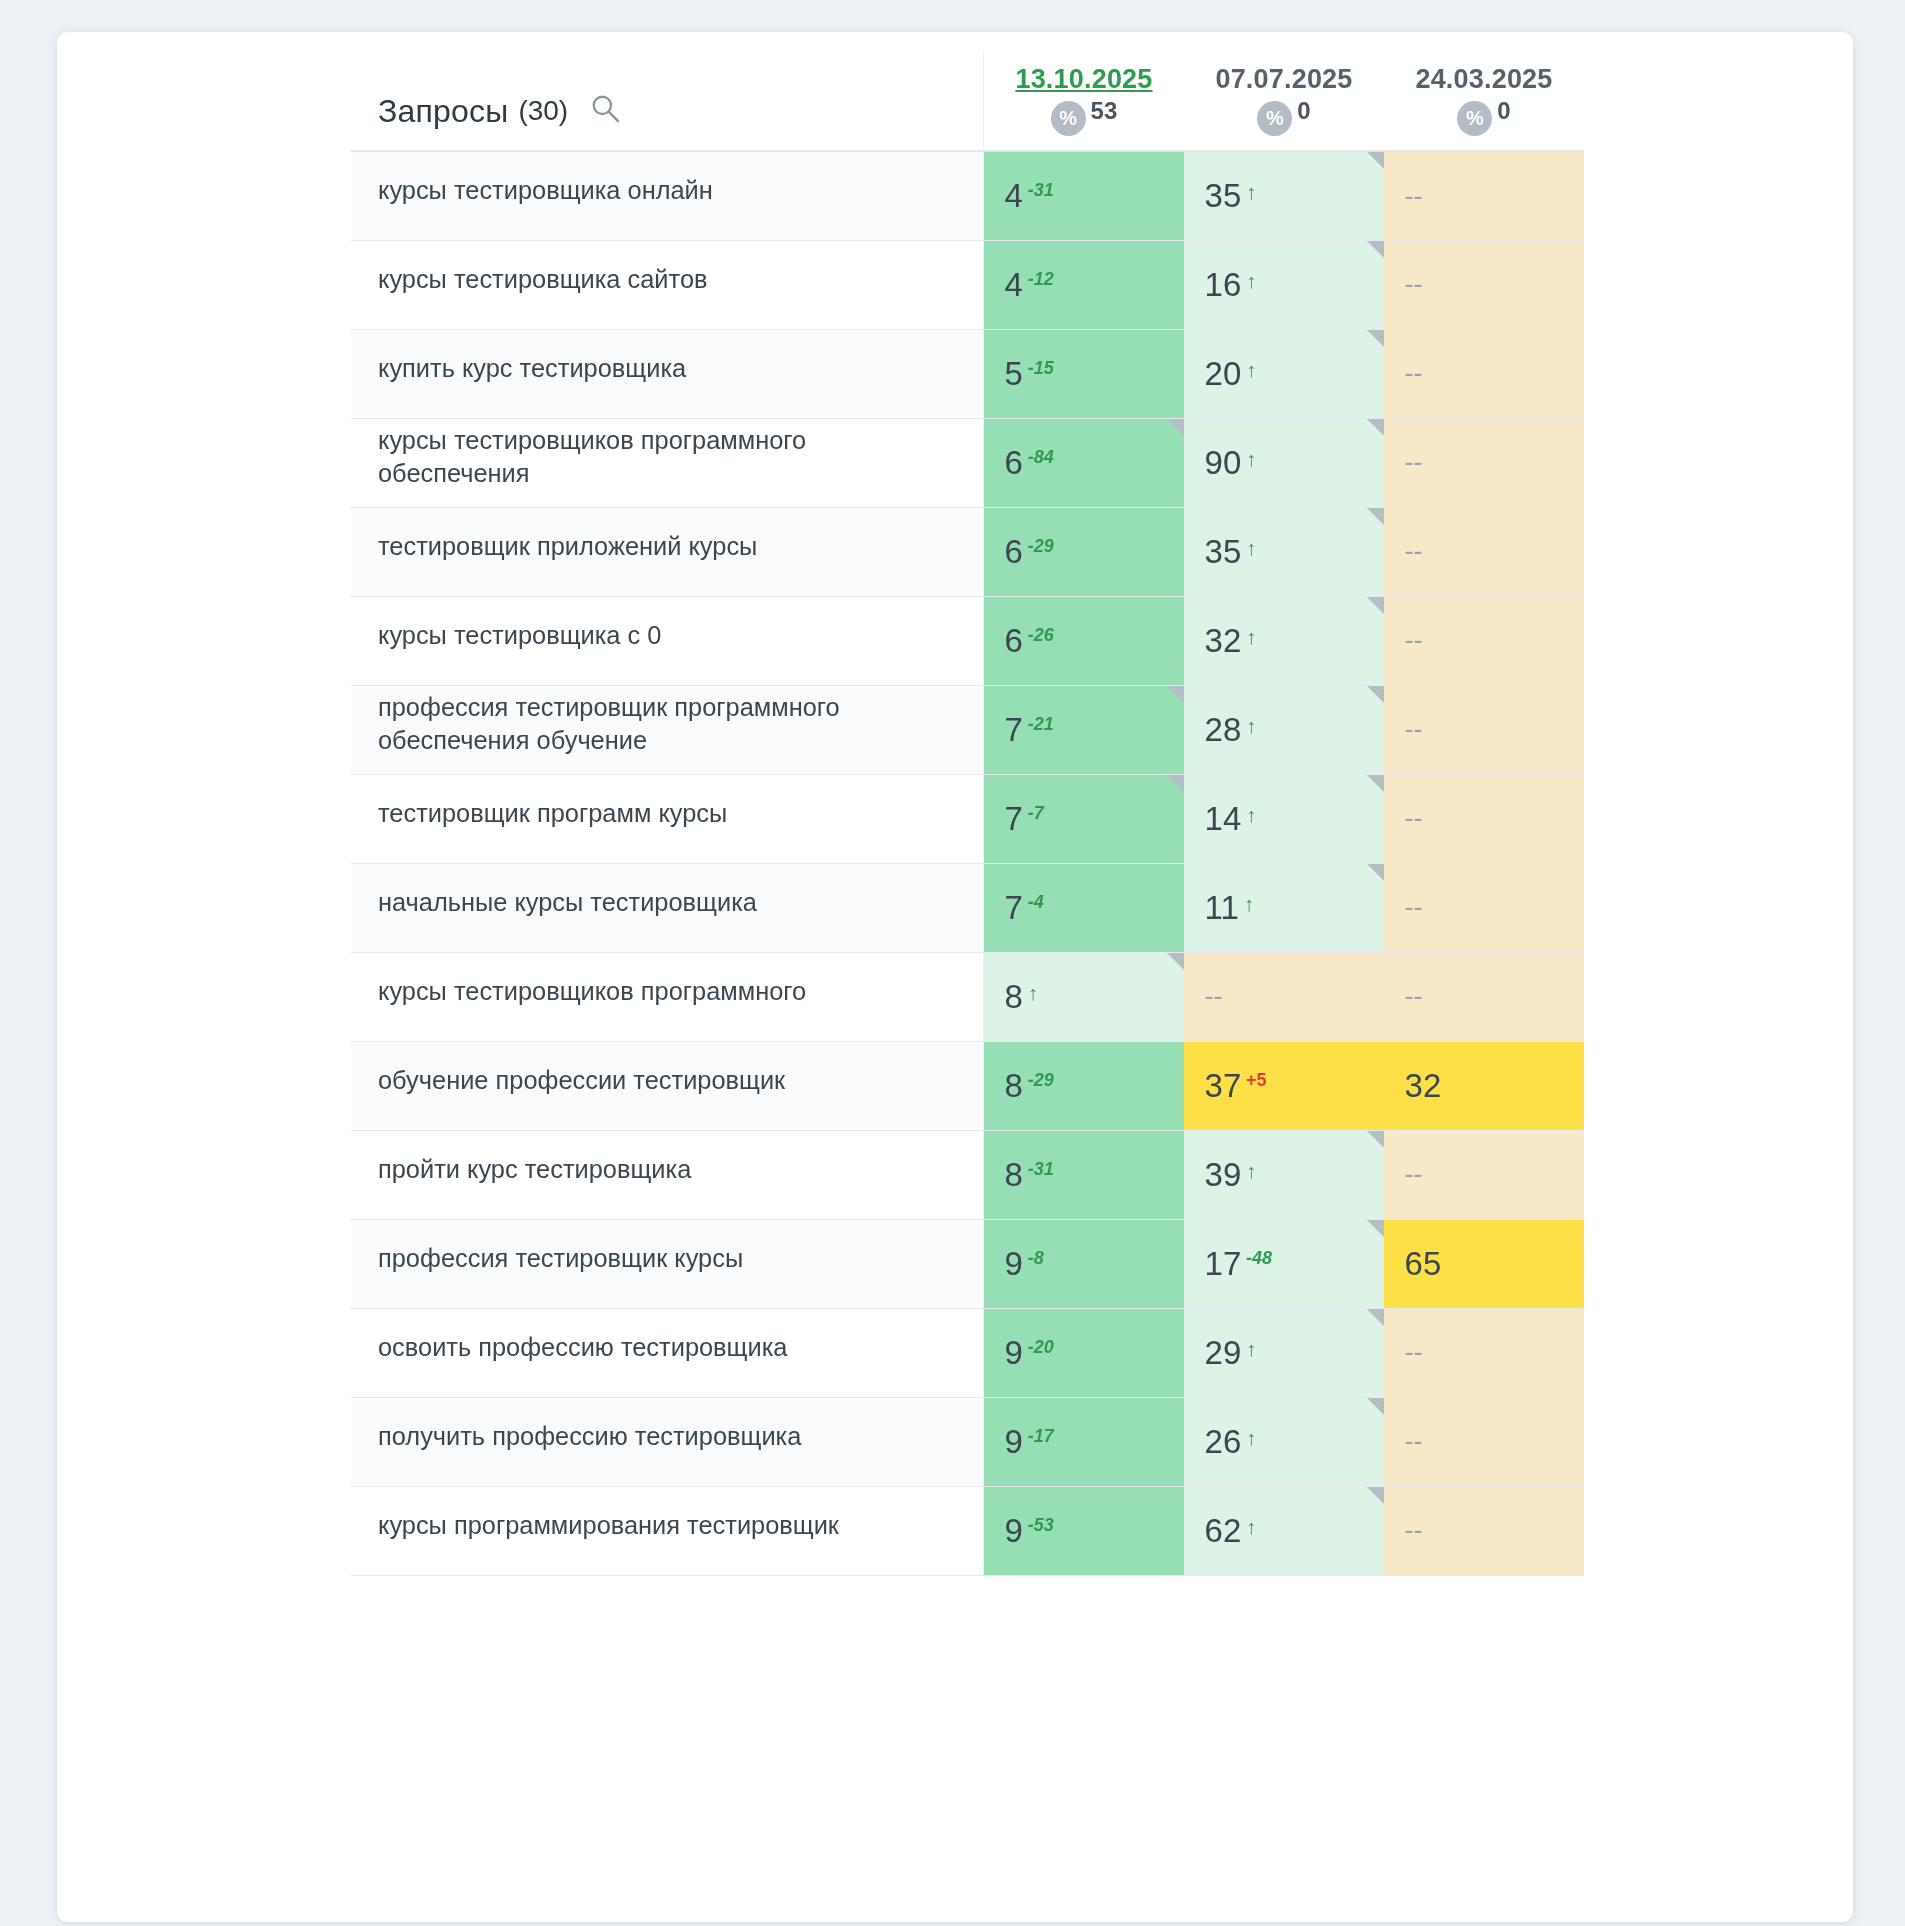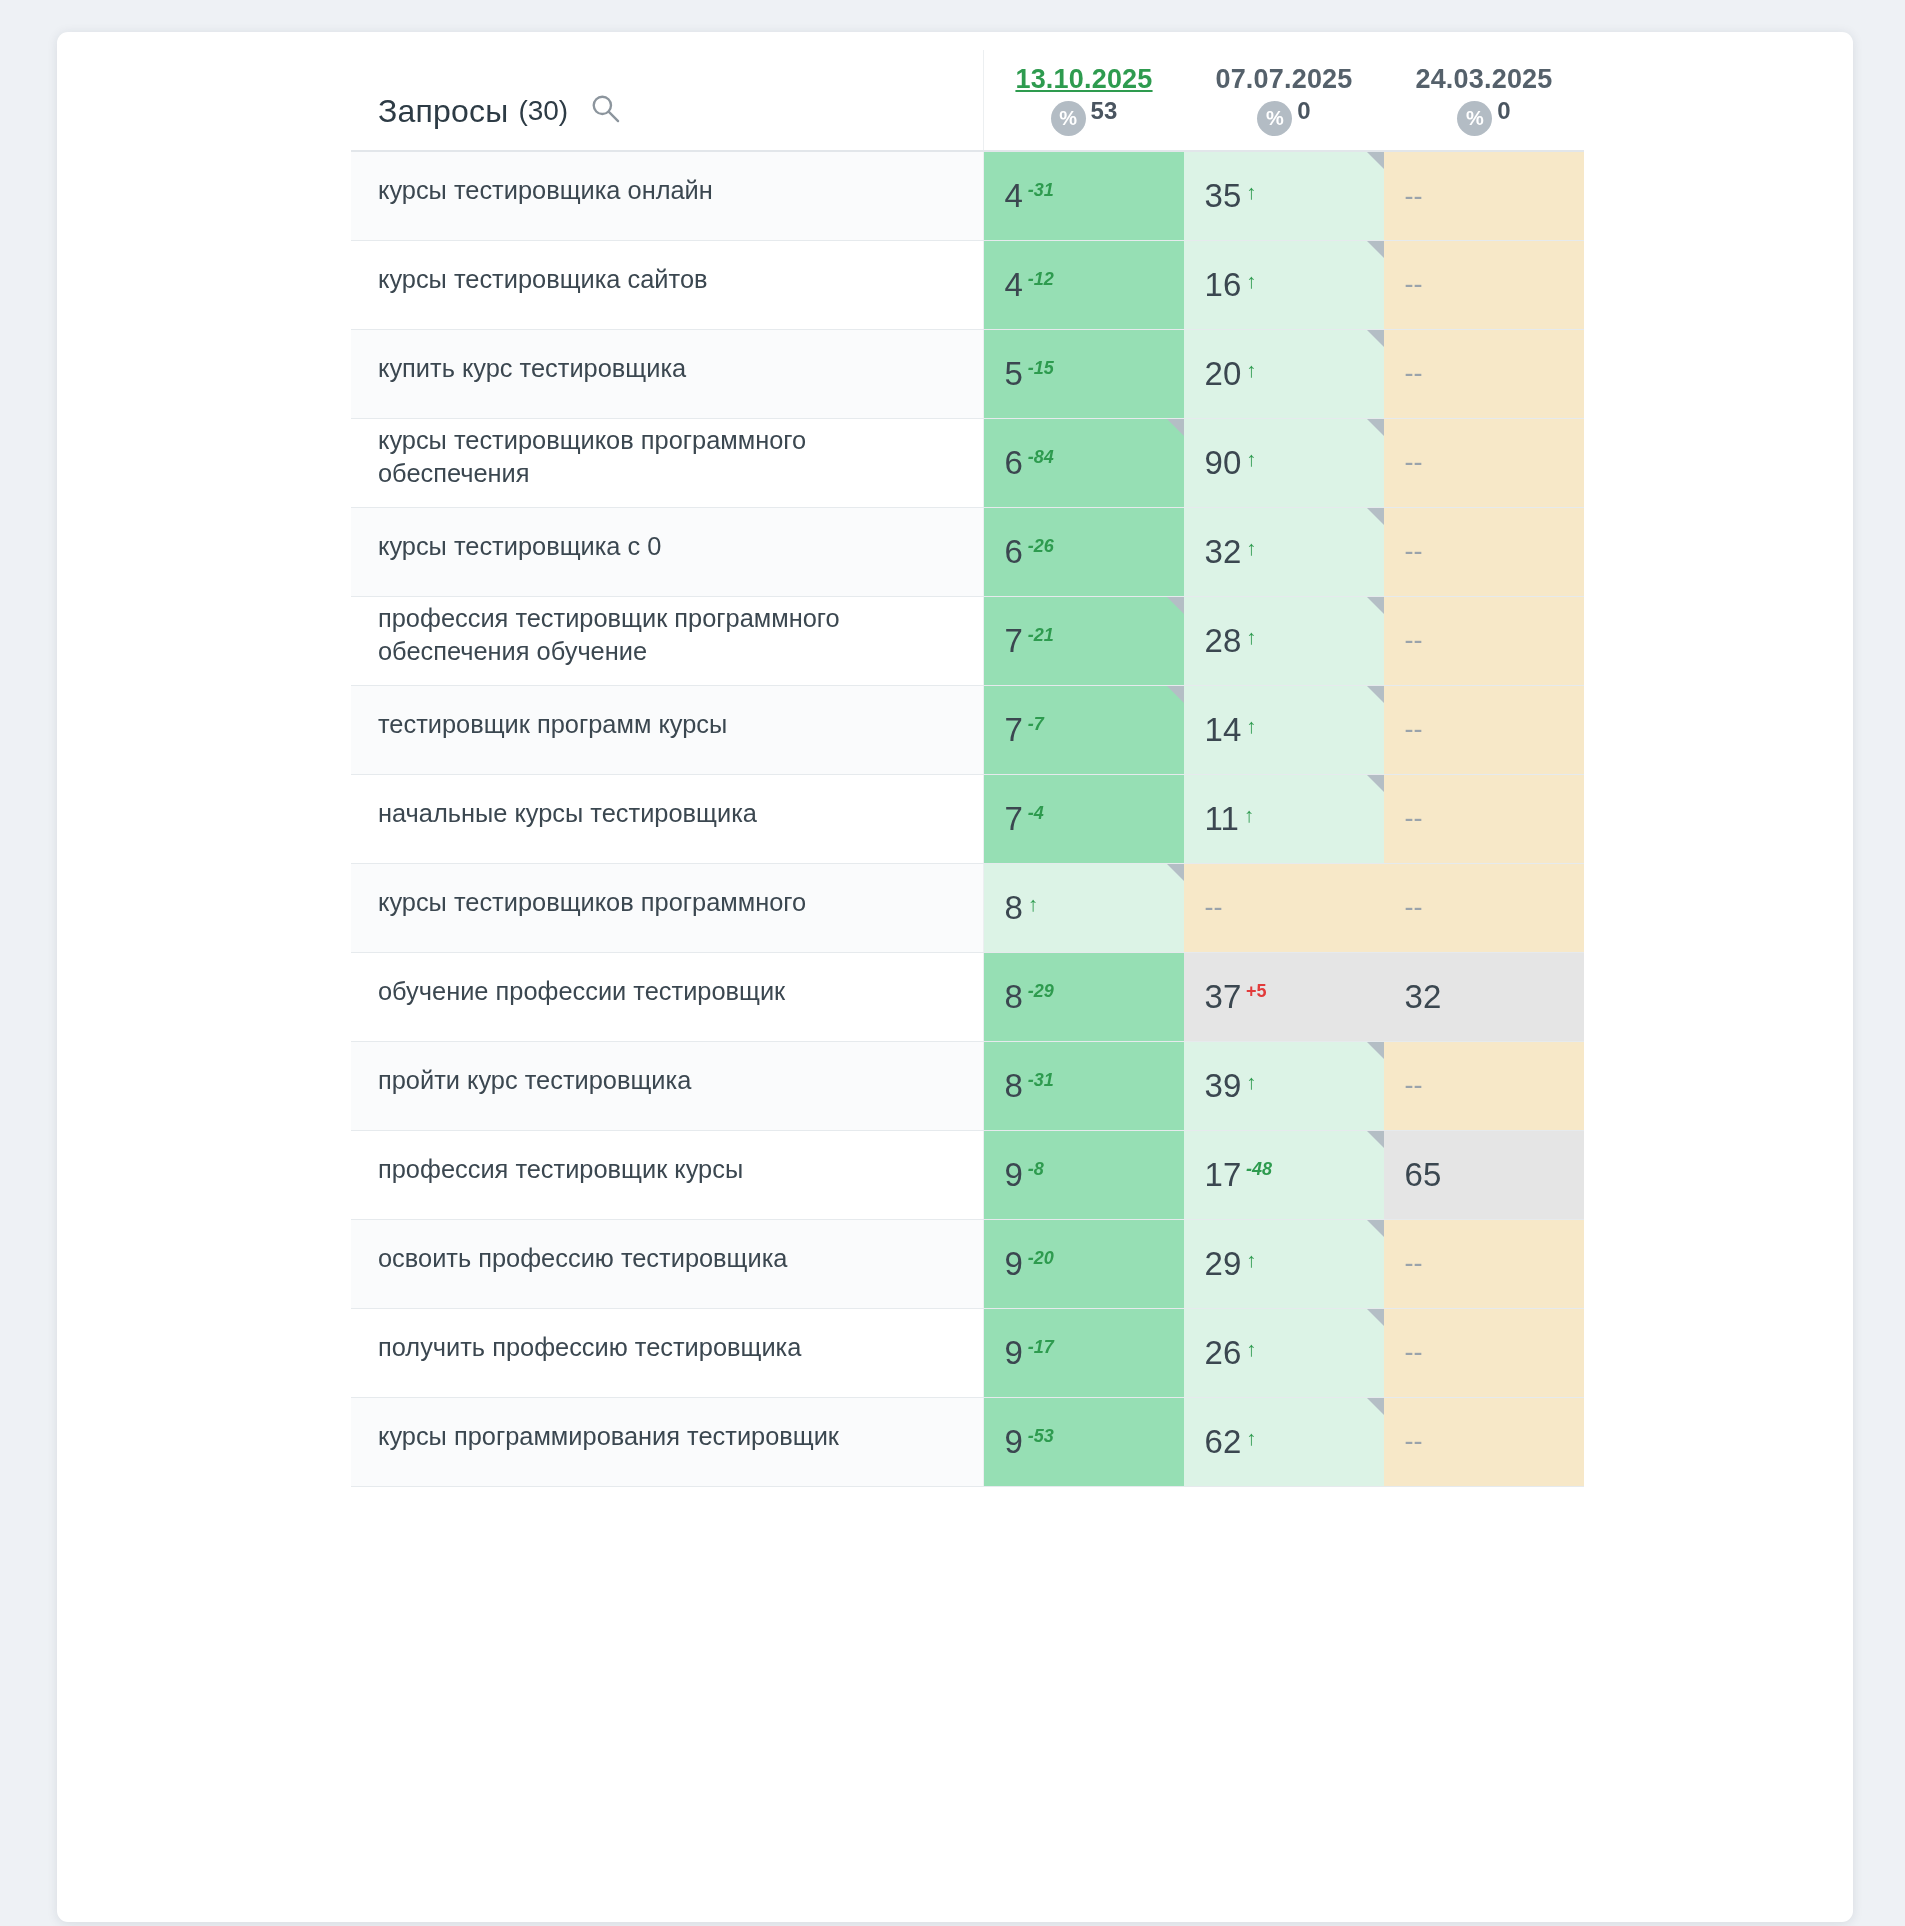--- a/index.html
+++ b/index.html
@@ -165,21 +165,21 @@
     position: absolute;
     top: 0;
     right: 0;
     border-top: 17.5px solid #b4bec5;
     border-left: 17.5px solid transparent;
   }
   
   .bg-green-strong { background: #96dfb4; }
   .bg-green-soft   { background: #dcf3e6; }
   .bg-beige        { background: #f7e8c8; }
-  .bg-white        { background: #e5e5e5; }
+  .bg-white        { background: #fde047; }
 </style>
 </head>
 <body>
 
 <div class="page">
   <div class="card">
     <table class="rank-table">
       <thead>
         <tr>
           <th class="queries-head">
@@ -237,20 +237,26 @@
             <td class="val-cell bg-green-soft corner"><span class="val-main">20</span><span class="val-arrow">↑</span></td>
             <td class="val-cell bg-beige"><span class="val-dash">--</span></td>
           </tr>
           <tr>
             <td class="query-cell">курсы тестировщиков программного обеспечения</td>
             <td class="val-cell bg-green-strong corner"><span class="val-main">6</span><span class="val-delta delta-up">-84</span></td>
             <td class="val-cell bg-green-soft corner"><span class="val-main">90</span><span class="val-arrow">↑</span></td>
             <td class="val-cell bg-beige"><span class="val-dash">--</span></td>
           </tr>
           <tr>
+            <td class="query-cell">тестировщик приложений курсы</td>
+            <td class="val-cell bg-green-strong"><span class="val-main">6</span><span class="val-delta delta-up">-29</span></td>
+            <td class="val-cell bg-green-soft corner"><span class="val-main">35</span><span class="val-arrow">↑</span></td>
+            <td class="val-cell bg-beige"><span class="val-dash">--</span></td>
+          </tr>
+          <tr>
             <td class="query-cell">курсы тестировщика с 0</td>
             <td class="val-cell bg-green-strong"><span class="val-main">6</span><span class="val-delta delta-up">-26</span></td>
             <td class="val-cell bg-green-soft corner"><span class="val-main">32</span><span class="val-arrow">↑</span></td>
             <td class="val-cell bg-beige"><span class="val-dash">--</span></td>
           </tr>
           <tr>
             <td class="query-cell">профессия тестировщик программного обеспечения обучение</td>
             <td class="val-cell bg-green-strong corner"><span class="val-main">7</span><span class="val-delta delta-up">-21</span></td>
             <td class="val-cell bg-green-soft corner"><span class="val-main">28</span><span class="val-arrow">↑</span></td>
             <td class="val-cell bg-beige"><span class="val-dash">--</span></td>

